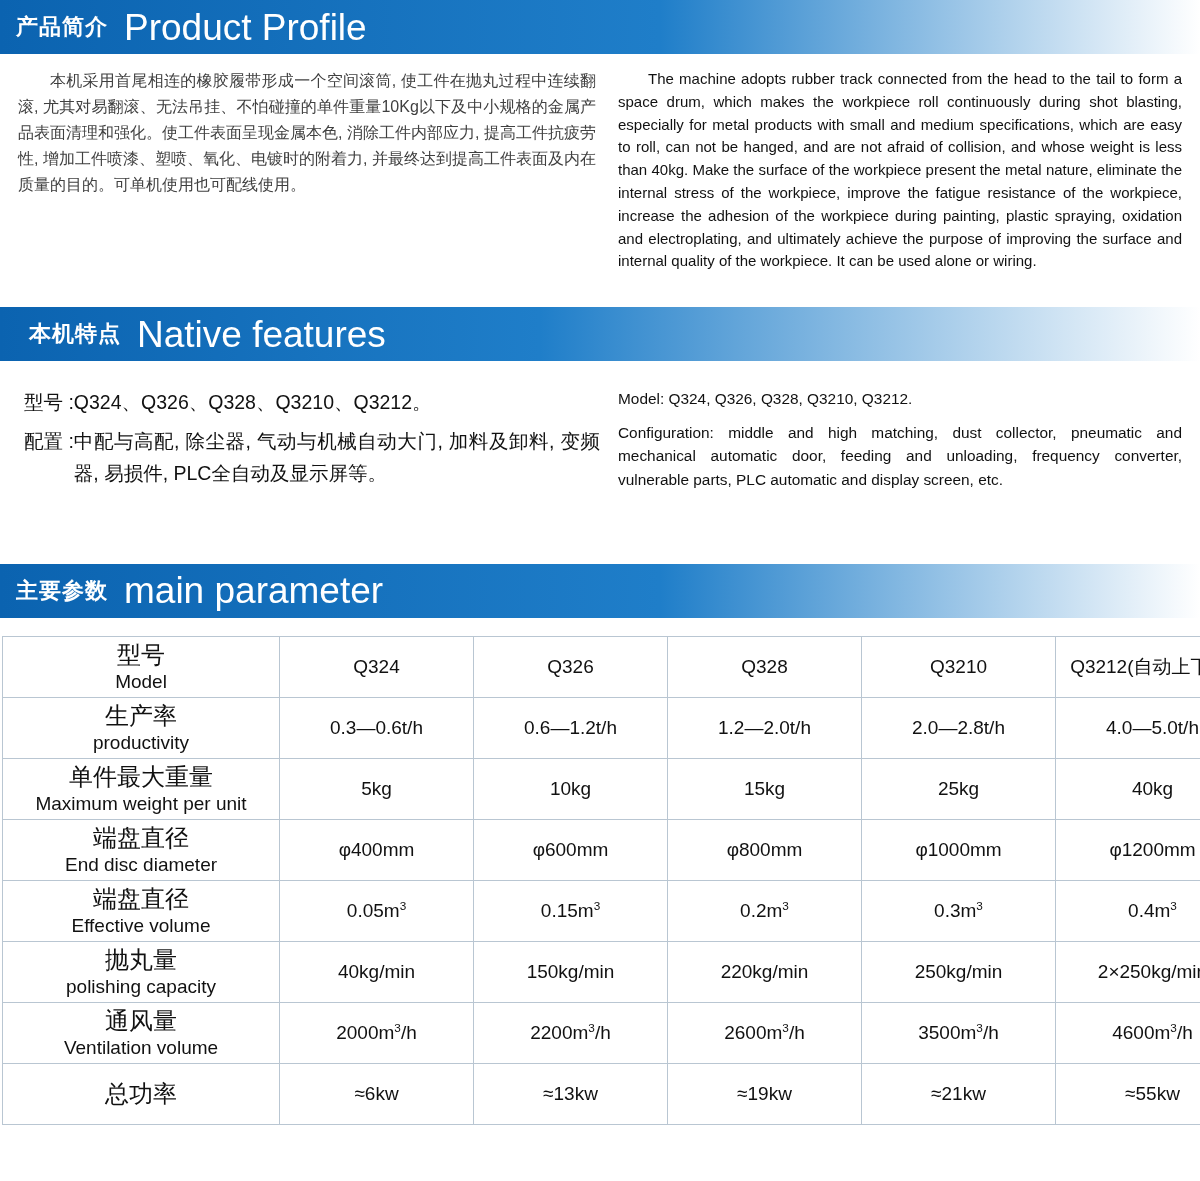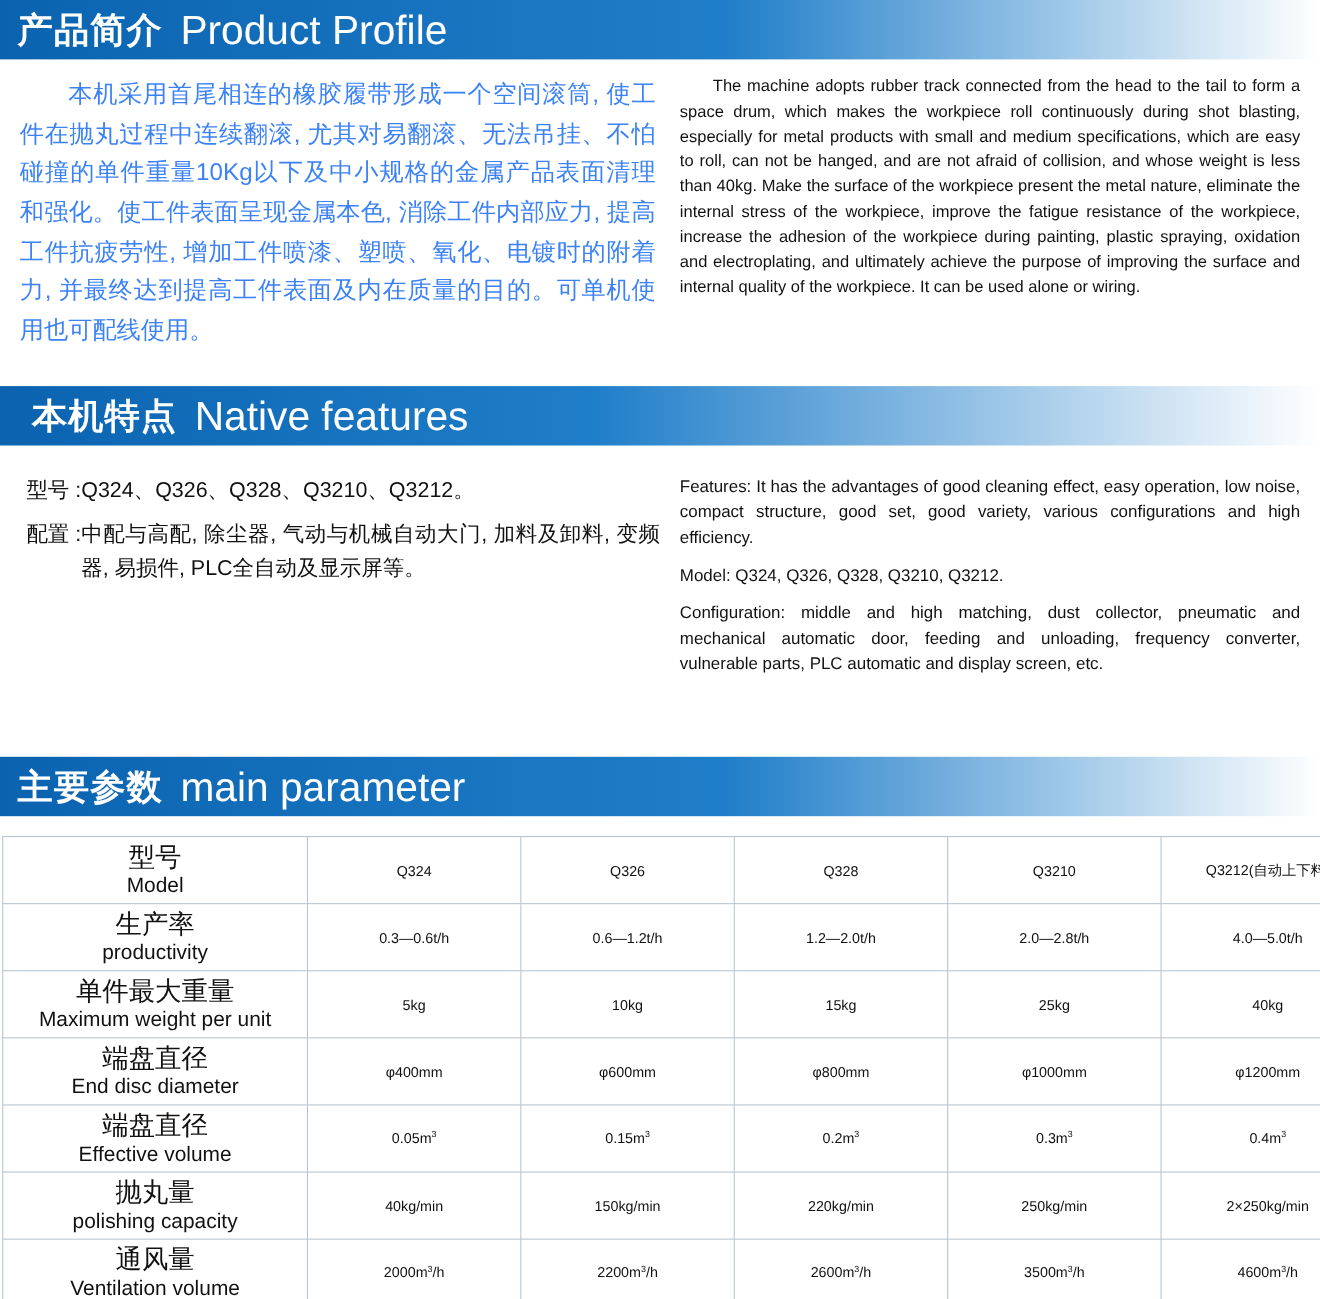--- a/index.html
+++ b/index.html
@@ -29,21 +29,21 @@
     align-items: center;
     padding-left: 16px;
     box-sizing: border-box;
   }
   .bar.short {
     background: linear-gradient(to right, #0b63b0 0%, #1f7ec9 45%, #ffffff 100%);
     padding-left: 29px;
   }
   .bar .cn {
     color: #ffffff;
-    font-size: 32px;
+    font-size: 22px;
     font-weight: bold;
     letter-spacing: 1px;
     line-height: 1;
   }
   .bar .en {
     color: #ffffff;
     font-size: 37px;
     margin-left: 16px;
     line-height: 1;
     font-weight: normal;
@@ -58,25 +58,25 @@
   .col-cn {
     width: 600px;
     padding-right: 22px;
     box-sizing: border-box;
   }
   .col-en {
     width: 564px;
     box-sizing: border-box;
   }
   .p-cn {
-    font-size: 22px;
+    font-size: 16px;
     line-height: 1.62;
     text-align: justify;
     text-justify: inter-ideograph;
-    color: #3b82f6;
+    color: #404040;
     margin: 0;
     text-indent: 2em;
   }
   .p-en {
     font-size: 15px;
     line-height: 1.52;
     text-align: justify;
     color: #111;
     margin: 0;
     text-indent: 2em;
@@ -127,21 +127,21 @@
   table.params {
     width: 1196px;
     border-collapse: collapse;
     table-layout: fixed;
     margin: 0 auto;
   }
   table.params td {
     border: 1px solid #b9c6d2;
     text-align: center;
     vertical-align: middle;
-    font-size: 13px;
+    font-size: 19px;
     color: #111;
     height: 56px;
     padding: 2px 4px;
   }
   table.params td.head {
     width: 268px;
     line-height: 1.22;
     font-size: 19px;
   }
   table.params td.val {
@@ -195,23 +195,20 @@
         <span class="feat-label">型号 :</span>
         <span class="feat-val">Q324、Q326、Q328、Q3210、Q3212。</span>
       </div>
       <div class="feat-row">
         <span class="feat-label">配置 :</span>
         <span class="feat-val">中配与高配, 除尘器, 气动与机械自动大门, 加料及卸料, 变频器, 易损件, PLC全自动及显示屏等。</span>
       </div>
     </div>
     <div class="feat-en">
       <div class="feat-en-row">
-        <span class="feat-en-val"><span>Features:</span> <span>It has the advantages of good cleaning effect, easy operation, low noise, compact structure, good set, good variety, various configurations and high efficiency.</span></span>
-      </div>
-      <div class="feat-en-row">
         <span class="feat-en-val"><span>Model:</span> <span>Q324, Q326, Q328, Q3210, Q3212.</span></span>
       </div>
       <div class="feat-en-row">
         <span class="feat-en-val"><span>Configuration:</span> <span>middle and high matching, dust collector, pneumatic and mechanical automatic door, feeding and unloading, frequency converter, vulnerable parts, PLC automatic and display screen, etc.</span></span>
       </div>
     </div>
   </div>
 
   <div class="spacer-2"></div>
 

